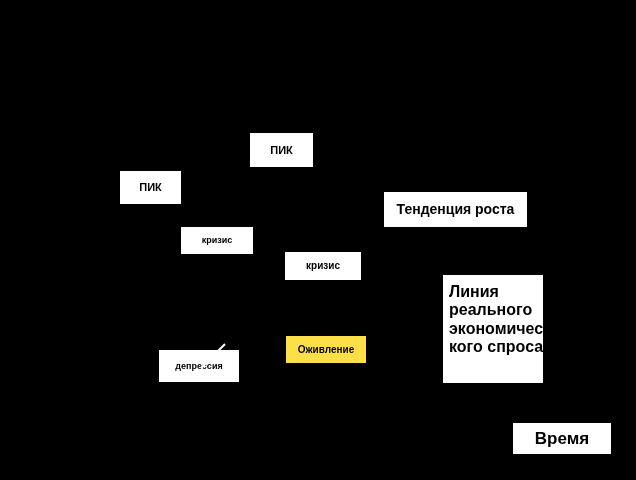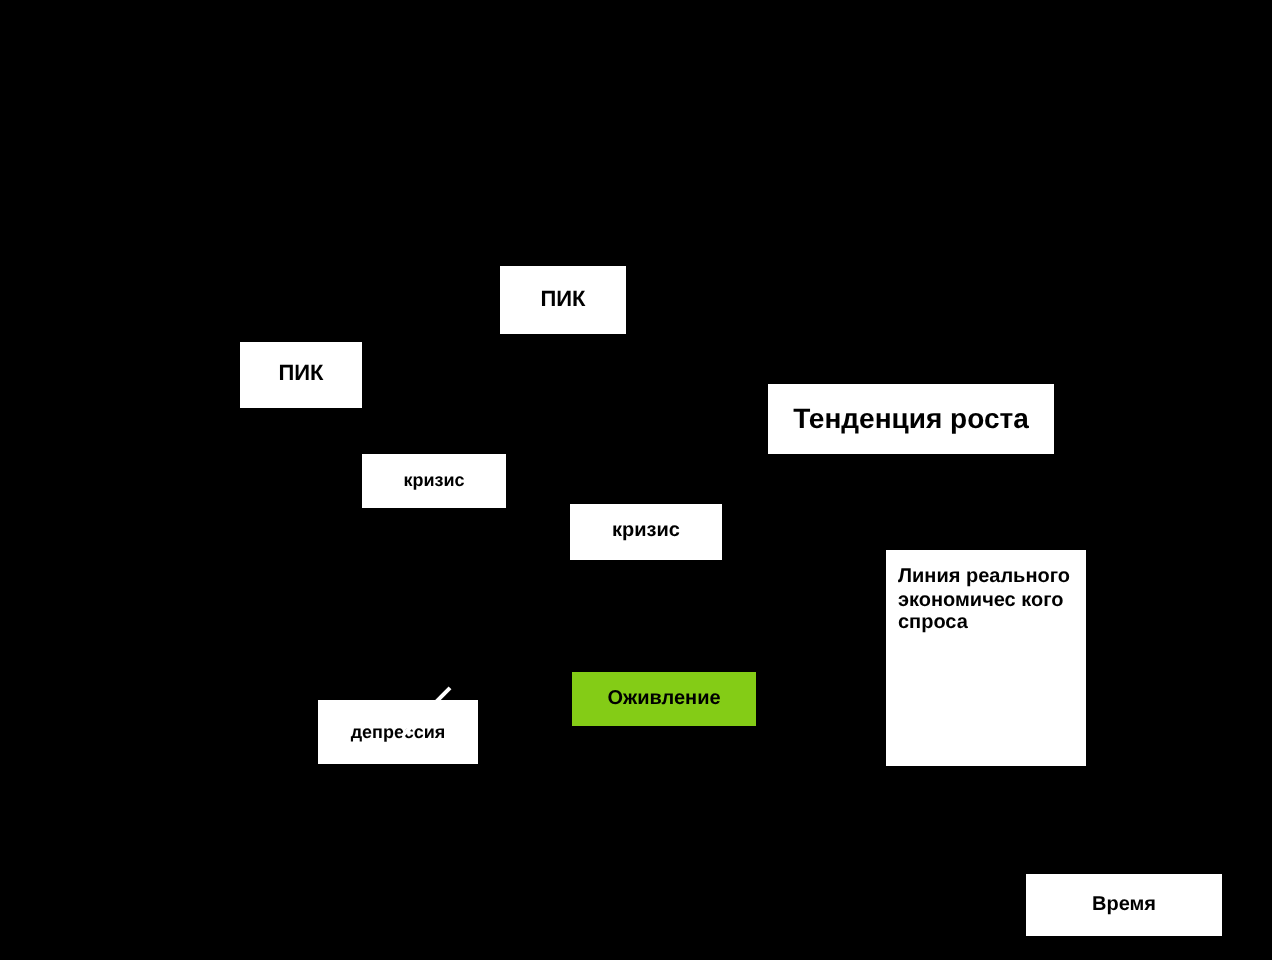--- a/index.html
+++ b/index.html
@@ -41,18 +41,18 @@
 </style>
 </head>
 <body>
 
 <div id="canvas" style="background: rgb(0, 0, 0);">
     <div class="label" style="left: 250px; top: 133px; width: 63px; height: 34px; font-size: 11px; background: rgb(255, 255, 255); color: rgb(0, 0, 0);">ПИК</div>
     <div class="label" style="left: 120px; top: 171px; width: 61px; height: 33px; font-size: 11px; background: rgb(255, 255, 255); color: rgb(0, 0, 0);">ПИК</div>
     <div class="label" style="left: 384px; top: 192px; width: 143px; height: 35px; font-size: 14px; background: rgb(255, 255, 255); color: rgb(0, 0, 0);">Тенденция роста</div>
     <div class="label" style="left: 181px; top: 227px; width: 72px; height: 27px; font-size: 9px; background: rgb(255, 255, 255); color: rgb(0, 0, 0);">кризис</div>
     <div class="label" style="left: 285px; top: 252px; width: 76px; height: 28px; font-size: 10px; background: rgb(255, 255, 255); color: rgb(0, 0, 0);">кризис</div>
-    <div class="label multi" style="left: 443px; top: 275px; width: 100px; height: 108px; font-size: 10px; background: rgb(255, 255, 255); color: rgb(0, 0, 0);">Линия реального экономичес кого спроса</div>
-    <div class="label" style="left: 286px; top: 336px; width: 92px; height: 27px; font-size: 10px; background: #84cc16; color: rgb(0, 0, 0);">Оживление</div>
+    <div class="label multi" style="left: 443px; top: 275px; width: 100px; height: 108px; font-size: 16px; background: rgb(255, 255, 255); color: rgb(0, 0, 0);">Линия реального экономичес кого спроса</div>
+    <div class="label" style="left: 286px; top: 336px; width: 80px; height: 27px; font-size: 10px; background: #fde047; color: rgb(0, 0, 0);">Оживление</div>
     <div class="label" style="left: 159px; top: 350px; width: 80px; height: 32px; font-size: 9px; background: rgb(255, 255, 255); color: rgb(0, 0, 0);">депрессия</div>
-    <div class="label" style="left: 513px; top: 437px; width: 98px; height: 31px; font-size: 10px; background: rgb(255, 255, 255); color: rgb(0, 0, 0);">Время</div>
+    <div class="label" style="left: 513px; top: 423px; width: 98px; height: 31px; font-size: 17px; background: rgb(255, 255, 255); color: rgb(0, 0, 0);">Время</div>
     <div class="slash" style="left: 196px; top: 355px; width: 34px; height: 2px; transform: rotate(-45deg); transform-origin: center center;"></div>
   </div>
 
 </body></html>

